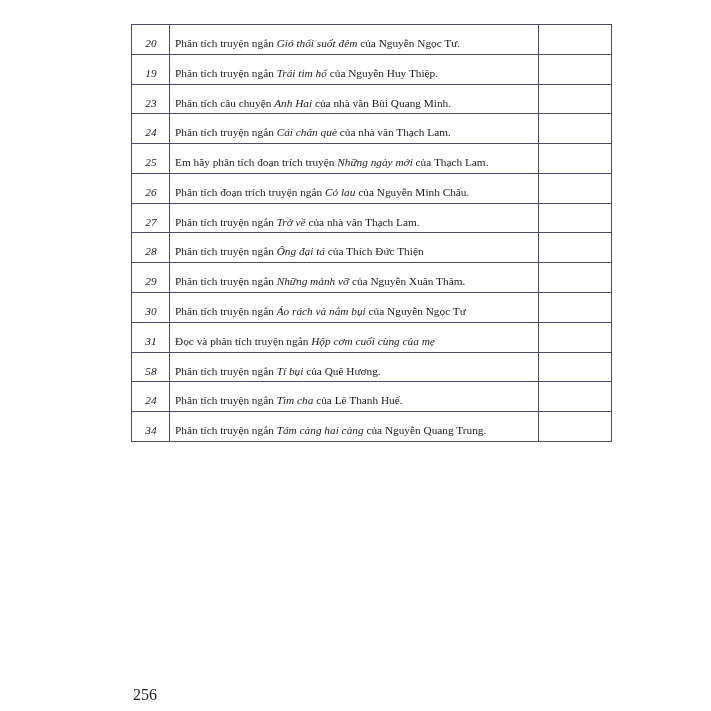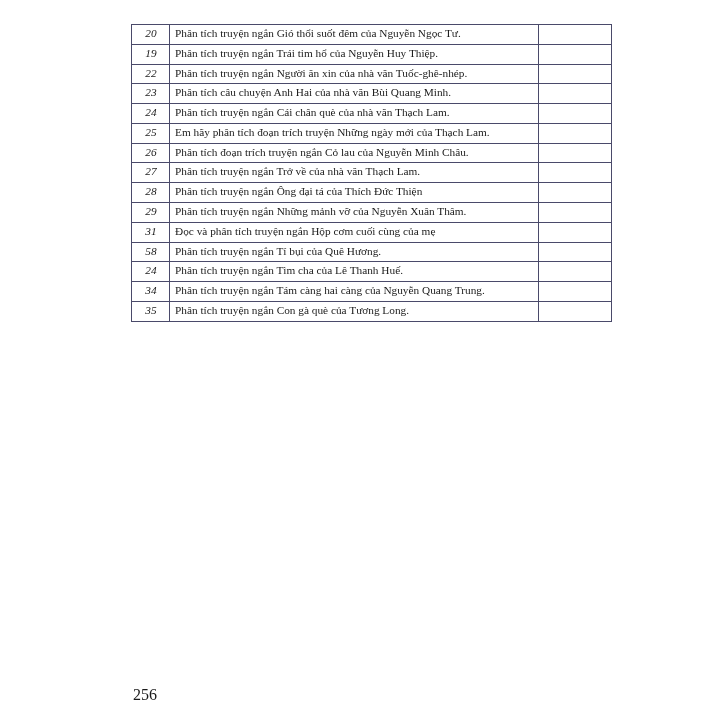--- a/index.html
+++ b/index.html
@@ -26,41 +26,42 @@
     top: 24px;
     width: 452px;
   }
   table.task-table {
     border-collapse: collapse;
     width: 452px;
     table-layout: fixed;
   }
   table.task-table td {
     border: 1px solid #4a4a6a;
-    padding: 2px 4px 3px 5px;
+    padding: 12px 4px 3px 5px;
     font-size: 11.3px;
     line-height: 1.22;
     vertical-align: middle;
   }
   td.col-num {
     width: 28px;
     text-align: center;
     font-style: italic;
     font-size: 11px;
     padding-left: 0;
     padding-right: 0;
   }
   td.col-text {
     width: 359px;
     text-align: justify;
   }
   td.col-blank {
     width: 63px;
   }
   .it {
+    font-style: italic;
   }
   .page-number {
     position: absolute;
     left: 133px;
     top: 686px;
     font-size: 16px;
     font-family: "Liberation Serif", serif;
     color: #1a1a1a;
   }
 </style>
@@ -73,25 +74,20 @@
     <table class="task-table">
       <tbody id="table-body">
           <tr>
             <td class="col-num">20</td>
             <td class="col-text"><span>Phân tích truyện ngắn </span><span class="it">Gió thổi suốt đêm</span><span> của Nguyễn Ngọc Tư.</span></td>
             <td class="col-blank">&nbsp;</td>
           </tr>
           <tr>
             <td class="col-num">19</td>
             <td class="col-text"><span>Phân tích truyện ngắn </span><span class="it">Trái tim hổ</span><span> của Nguyễn Huy Thiệp.</span></td>
-            <td class="col-blank">&nbsp;</td>
-          </tr>
-          <tr>
-            <td class="col-num">22</td>
-            <td class="col-text"><span>Phân tích truyện ngắn </span><span class="it">Người ăn xin</span><span> của nhà văn Tuốc-ghê-nhép.</span></td>
             <td class="col-blank">&nbsp;</td>
           </tr>
           <tr>
             <td class="col-num">23</td>
             <td class="col-text"><span>Phân tích câu chuyện </span><span class="it">Anh  Hai</span><span> của nhà văn Bùi Quang Minh.</span></td>
             <td class="col-blank">&nbsp;</td>
           </tr>
           <tr>
             <td class="col-num">24</td>
             <td class="col-text"><span>Phân tích truyện ngắn </span><span class="it">Cái chân què</span><span> của nhà văn Thạch Lam.</span></td>
@@ -116,43 +112,43 @@
             <td class="col-num">28</td>
             <td class="col-text"><span>Phân tích truyện ngắn </span><span class="it">Ông đại tá</span><span> của Thích Đức Thiện</span></td>
             <td class="col-blank">&nbsp;</td>
           </tr>
           <tr>
             <td class="col-num">29</td>
             <td class="col-text"><span>Phân tích truyện ngắn </span><span class="it">Những mảnh vỡ</span><span> của Nguyễn Xuân Thâm.</span></td>
             <td class="col-blank">&nbsp;</td>
           </tr>
           <tr>
+            <td class="col-num">30</td>
+            <td class="col-text"><span>Phân tích truyện ngắn </span><span class="it">Áo rách và nắm bụi</span><span> của Nguyễn Ngọc Tư</span></td>
+            <td class="col-blank">&nbsp;</td>
+          </tr>
+          <tr>
             <td class="col-num">31</td>
             <td class="col-text"><span>Đọc và phân tích truyện ngắn </span><span class="it">Hộp cơm cuối cùng của mẹ</span><span></span></td>
             <td class="col-blank">&nbsp;</td>
           </tr>
           <tr>
             <td class="col-num">58</td>
             <td class="col-text"><span>Phân tích truyện ngắn </span><span class="it">Tí bụi</span><span> của Quê Hương.</span></td>
             <td class="col-blank">&nbsp;</td>
           </tr>
           <tr>
             <td class="col-num">24</td>
             <td class="col-text"><span>Phân tích truyện ngắn </span><span class="it">Tìm cha</span><span> của Lê Thanh Huế.</span></td>
             <td class="col-blank">&nbsp;</td>
           </tr>
           <tr>
             <td class="col-num">34</td>
             <td class="col-text"><span>Phân tích truyện ngắn </span><span class="it">Tám càng hai càng</span><span> của Nguyễn Quang Trung.</span></td>
             <td class="col-blank">&nbsp;</td>
           </tr>
-          <tr>
-            <td class="col-num">35</td>
-            <td class="col-text"><span>Phân tích truyện ngắn </span><span class="it">Con gà què</span><span> của Tương Long.</span></td>
-            <td class="col-blank">&nbsp;</td>
-          </tr>
         </tbody>
     </table>
   </div>
 
   <div class="page-number">256</div>
 
 </div>
 
 </body></html>

